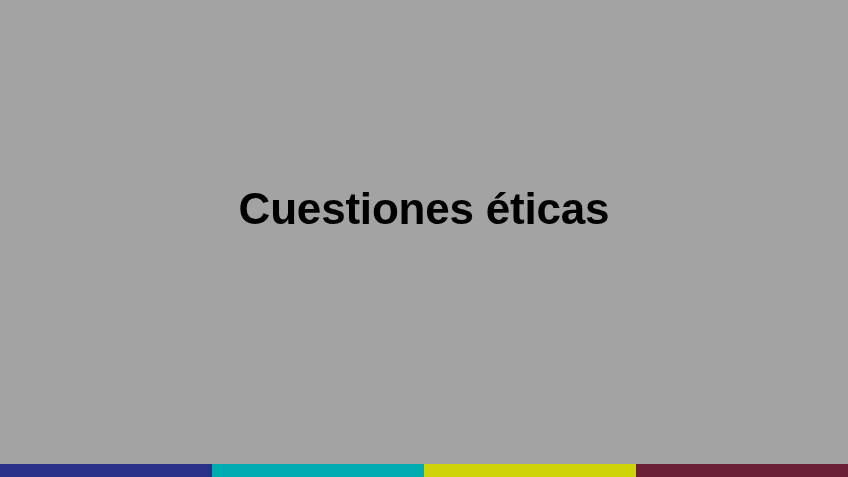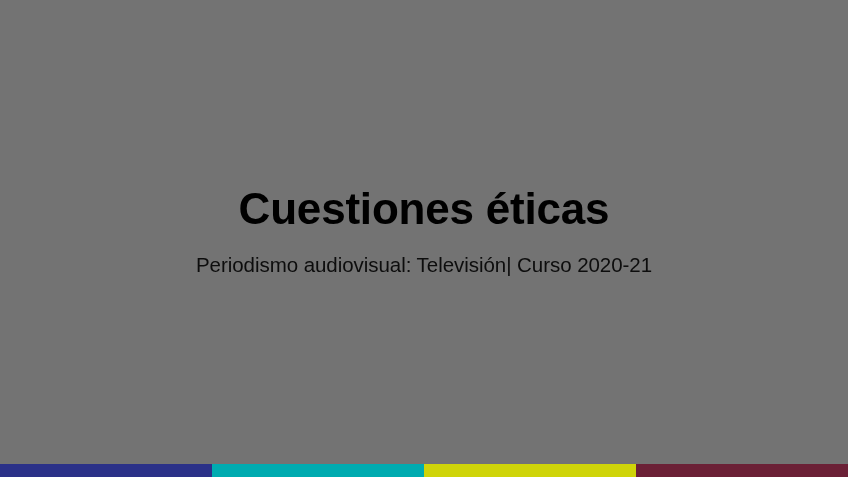--- a/index.html
+++ b/index.html
@@ -71,31 +71,28 @@
     flex-direction: row;
   }
   .bar-seg {
     height: 13px;
     flex: 1 1 25%;
   }
 </style>
 </head>
 <body>
 
-<div class="slide" style="background-color: #737373;">
+<div class="slide" style="background-color: #a3a3a3;">
 
   <div class="slide-body">
 
     <div class="title-block">
       <h1 class="slide-title" style="color: rgb(0, 0, 0);">Cuestiones éticas</h1>
     </div>
 
-    <div class="subtitle-block">
-      <p class="slide-subtitle" style="color: rgb(13, 13, 13);">Periodismo audiovisual: Televisión| Curso 2020-21</p>
-    </div>
 
   </div>
 
   <div class="footer-bar">
     <div class="bar-seg" style="background-color: rgb(43, 49, 136);"></div>
     <div class="bar-seg" style="background-color: rgb(0, 171, 176);"></div>
     <div class="bar-seg" style="background-color: rgb(207, 212, 9);"></div>
     <div class="bar-seg" style="background-color: rgb(107, 32, 54);"></div>
   </div>
 

